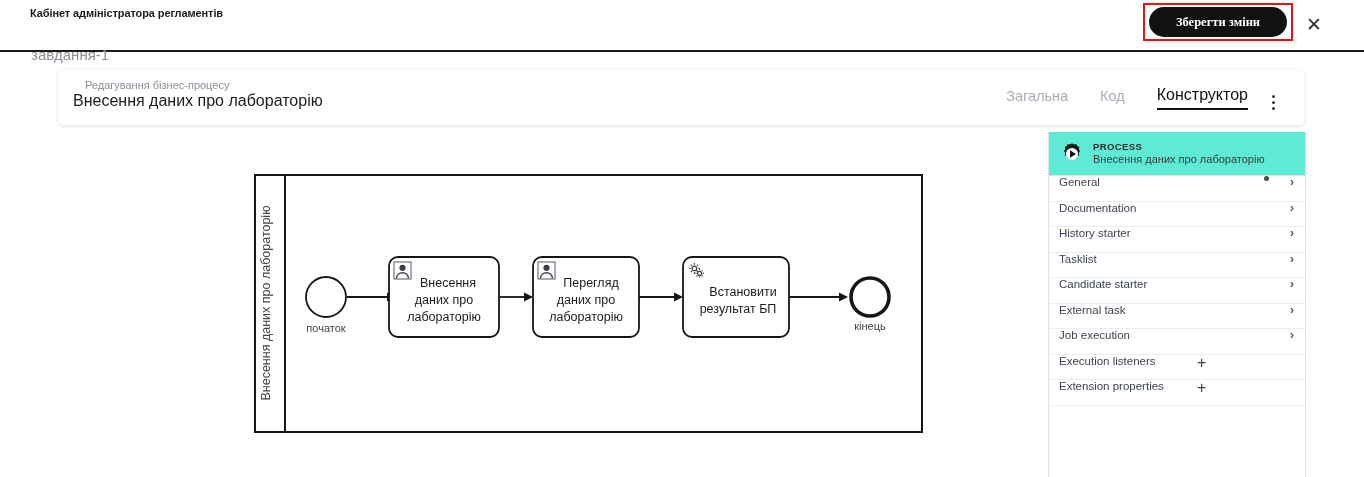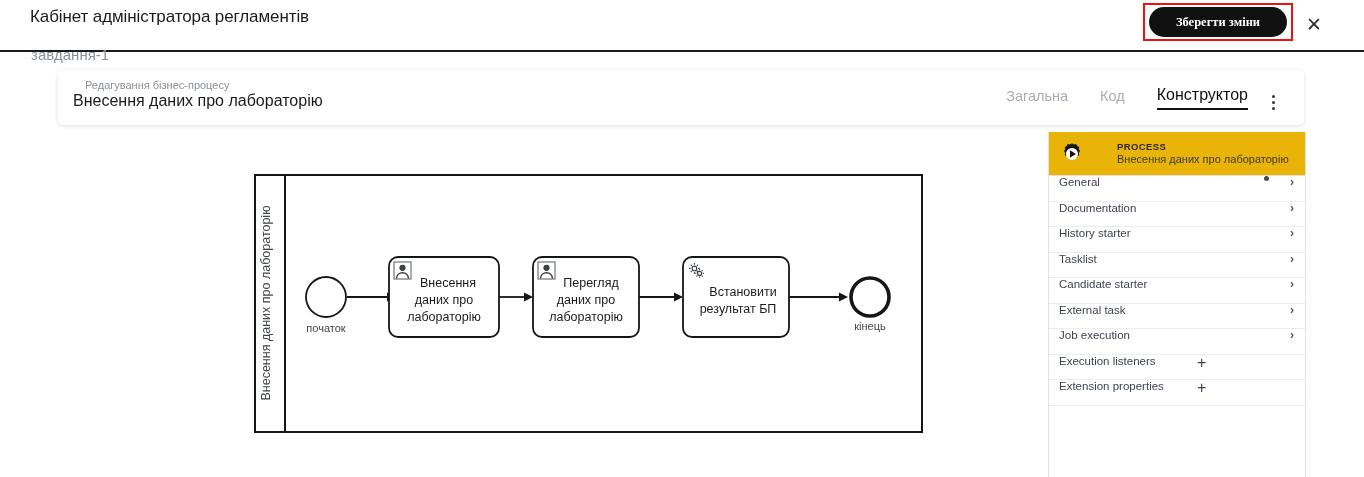--- a/index.html
+++ b/index.html
@@ -12,21 +12,21 @@
 
   
   .app-header {
     position: absolute; left: 0; top: 0;
     width: 1364px; height: 52px;
     background: #ffffff;
     border-bottom: 2px solid #1a1a1a;
   }
   .header-title {
     position: absolute; left: 30px; top: 7px;
-    font-size: 17px; font-weight: normal; color: #1b1b1b;
+    font-size: 11px; font-weight: bold; color: #1b1b1b;
     letter-spacing: -0.1px;
   }
   .header-subtitle {
     position: absolute; left: 31px; top: 30px;
     font-size: 15px; color: #8a8f98; margin-top: 16px;
   }
   .save-highlight {
     position: absolute; left: 1143px; top: 3px;
     width: 150px; height: 38px;
     border: 2.5px solid #ee1111;
@@ -127,23 +127,23 @@
 
   
   .props-panel {
     position: absolute; left: 1048px; top: 132px;
     width: 258px; height: 345px;
     background: #ffffff;
     border-left: 1px solid #e2e2e2;
     border-right: 1px solid #e2e2e2;
   }
   .props-header {
-    height: 44px; background: #eab308;
+    height: 44px; background: #5eead4;
     border-bottom: 1px solid #e2e2e2;
-    display: flex; align-items: center; padding-left: 10px; gap: 24px;
+    display: flex; align-items: center; padding-left: 10px;
   }
   .props-header-icon { width: 26px; height: 26px; flex: 0 0 26px; }
   .props-header-text { margin-left: 8px; line-height: 1.25; }
   .props-kind {
     font-size: 9.5px; font-weight: bold; color: #2b2b2b;
     letter-spacing: 0.4px;
   }
   .props-name { font-size: 11px; color: #3a3a3a; }
   .props-row {
     height: 25.5px;

